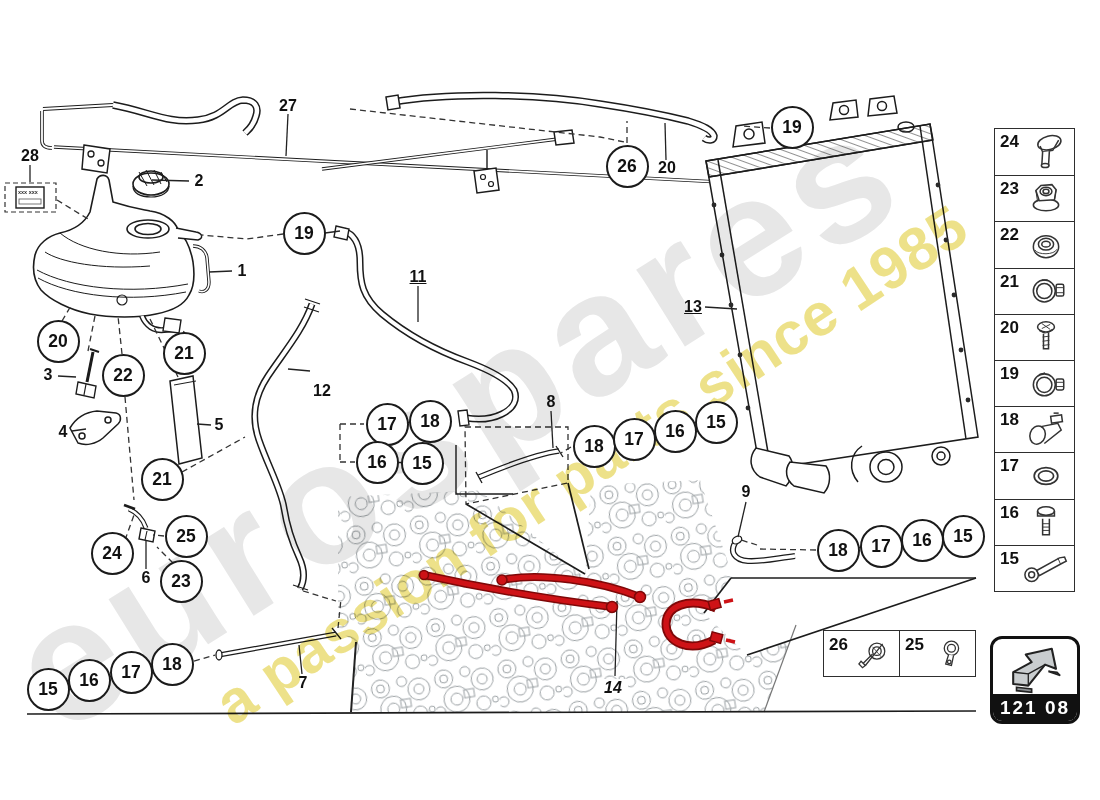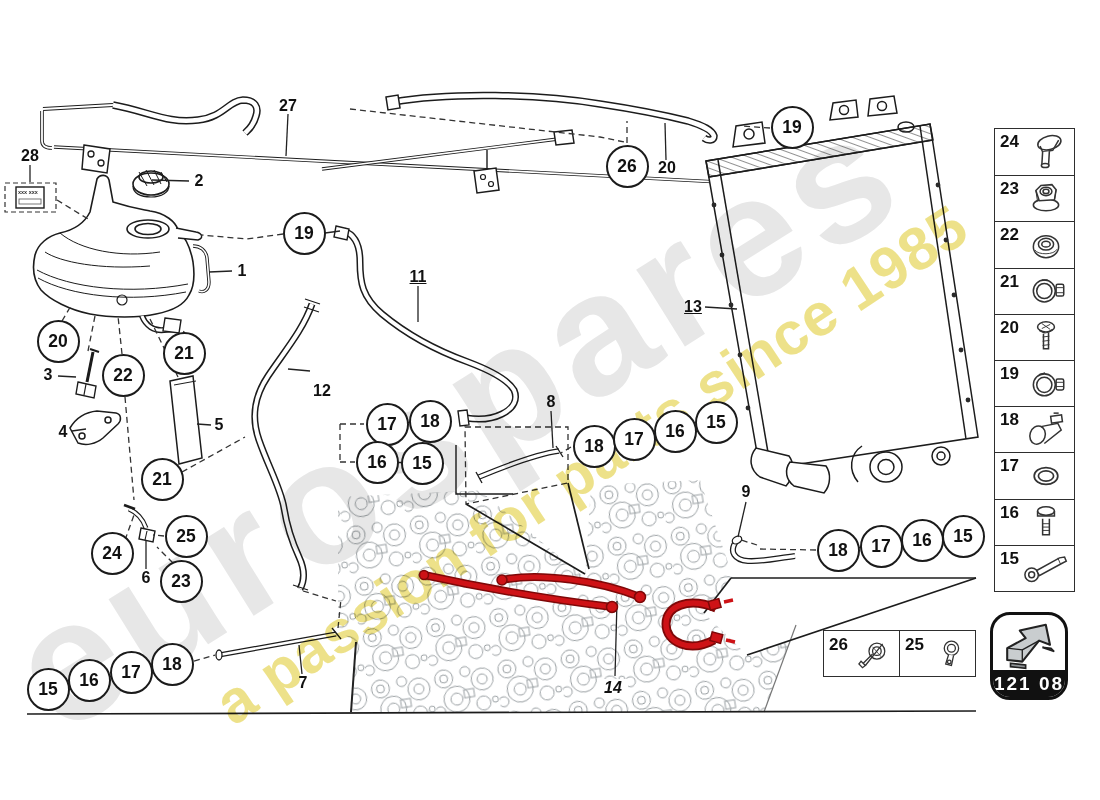--- a/index.html
+++ b/index.html
@@ -22,22 +22,22 @@
   .cell{height:46.2px;position:relative;box-sizing:border-box;border-top:1.6px solid #2e2e2e}
   .cell:first-child{border-top:none}
   .cell .num{position:absolute;left:5px;top:3px;font-weight:bold;font-size:17px}
   .cell .ic{position:absolute;right:1px;top:50%;transform:translateY(-50%);width:54px;height:42px}
   .legend2{position:absolute;left:823px;top:630px;width:153px;height:47px;background:#fff;
            border:1.6px solid #2e2e2e;display:flex;box-sizing:border-box}
   .lcell{flex:1;position:relative}
   .lcell + .lcell{border-left:1.6px solid #2e2e2e}
   .lcell .num{position:absolute;left:5px;top:4px;font-weight:bold;font-size:17px}
   .lcell .ic{position:absolute;right:2px;top:50%;transform:translateY(-50%);width:46px;height:40px}
-  .badge{position:absolute;left:990px;top:612px;width:78px;height:88px;background:#fff;
-         border:3px solid #111;border-radius:20px;overflow:hidden;box-sizing:border-box;cursor:pointer}
+  .badge{position:absolute;left:990px;top:636px;width:90px;height:88px;background:#fff;
+         border:3px solid #111;border-radius:12px;overflow:hidden;box-sizing:border-box;cursor:pointer}
   .badge-icon{height:57px;display:flex;align-items:center;justify-content:center}
   .badge-code{position:absolute;left:0;right:0;bottom:0;height:27px;background:#111;color:#fff;
               font-weight:bold;font-size:19px;text-align:center;line-height:27px;letter-spacing:2px}
   .ic svg, .badge-icon svg{display:block}
 </style>
 </head>
 <body>
 
 <div class="stage">
 

